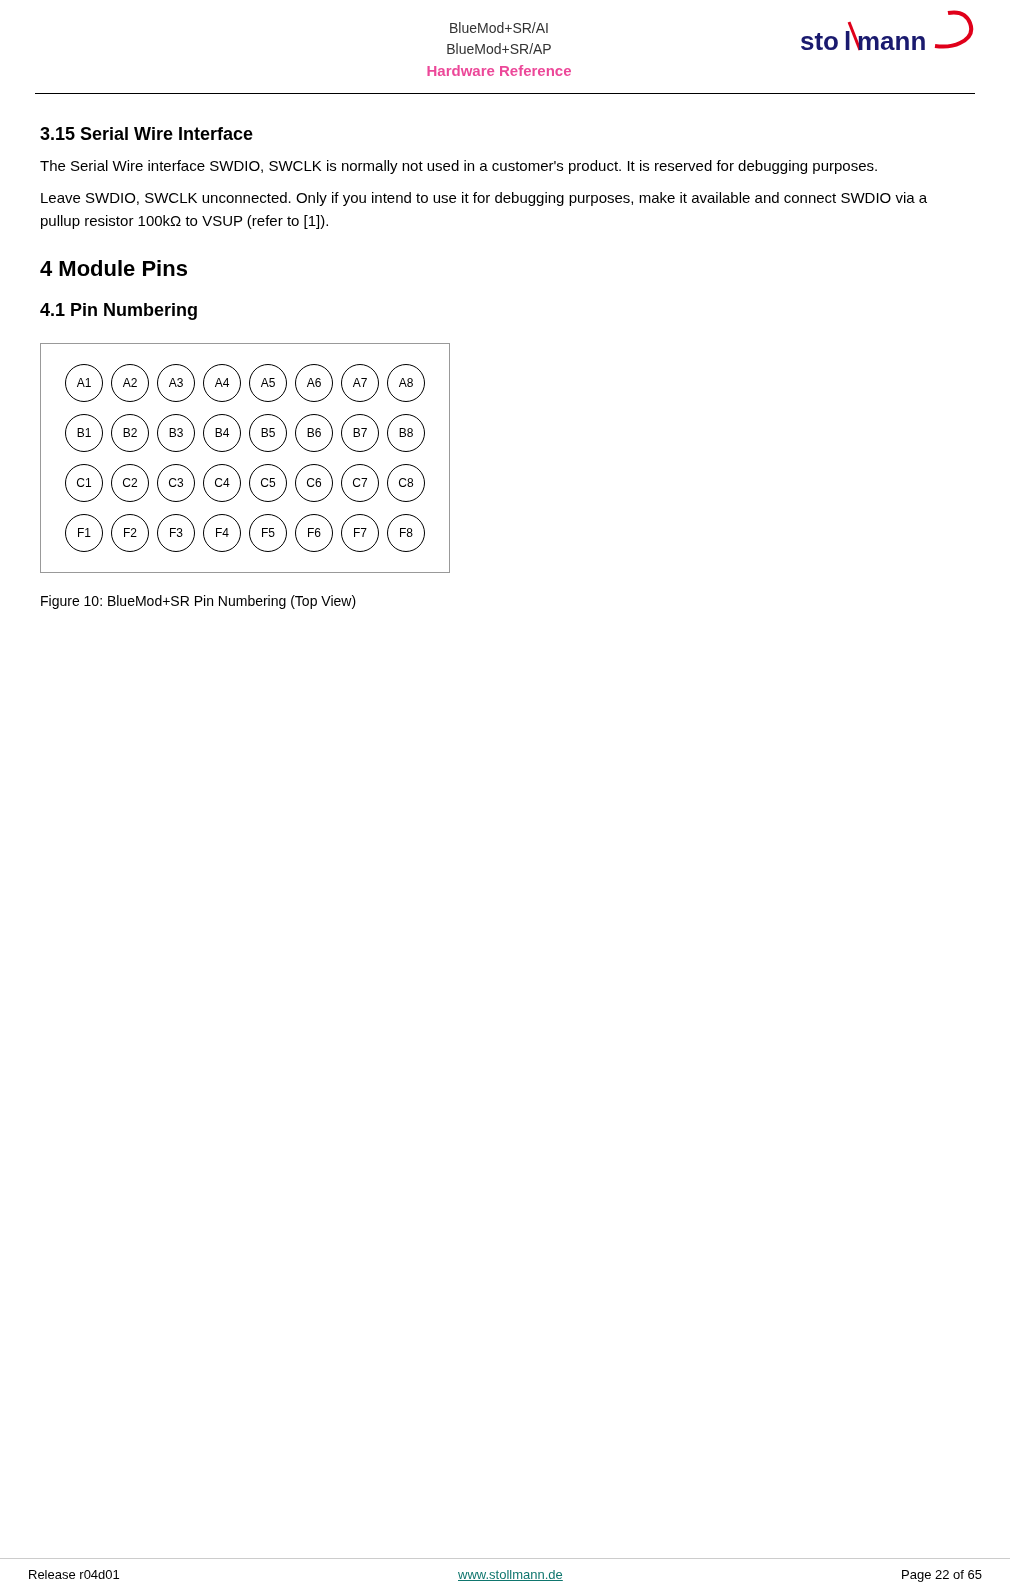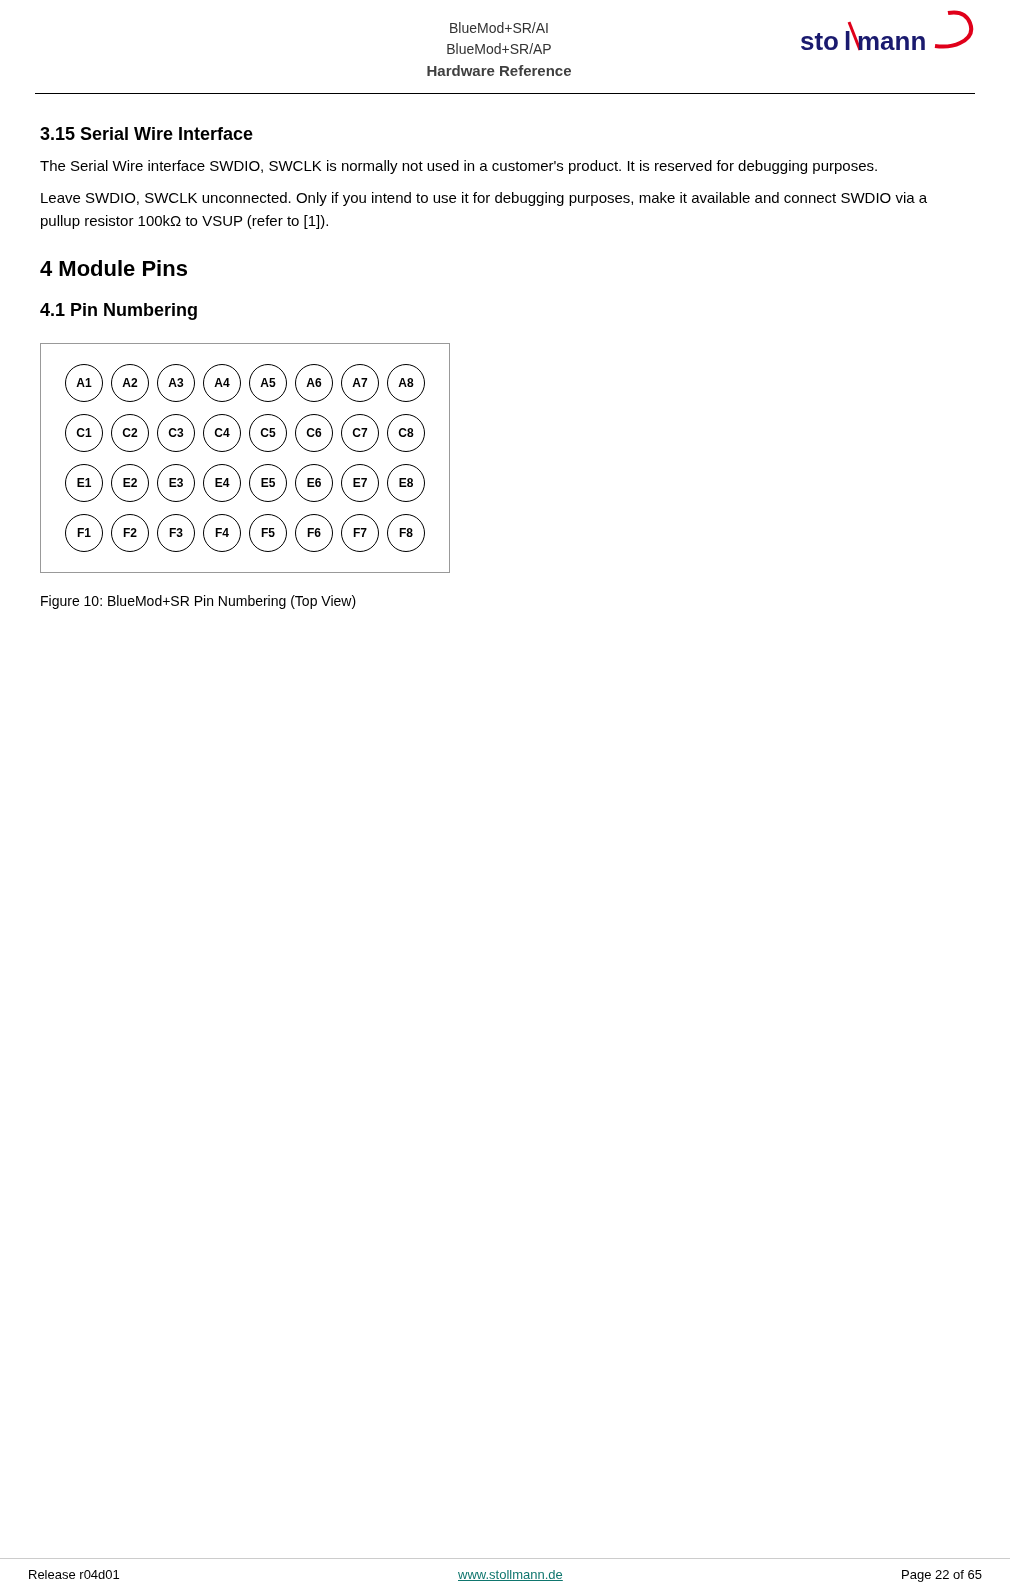--- a/index.html
+++ b/index.html
@@ -25,21 +25,21 @@
       text-align: center;
       line-height: 1.5;
     }
     .header-text .line1, .header-text .line2 {
       font-size: 14px;
       color: #333;
     }
     .header-text .line3 {
       font-size: 15px;
       font-weight: bold;
-      color: #404040;
+      color: #ec4899;
     }
 
     
     .logo-container {
       position: absolute;
       right: 35px;
       top: 8px;
     }
 
     .header-rule {
@@ -98,21 +98,21 @@
 
     .pin {
       width: 38px;
       height: 38px;
       border: 1.5px solid #000;
       border-radius: 50%;
       display: flex;
       align-items: center;
       justify-content: center;
       font-size: 12px;
-      font-weight: bold;
+      font-weight: normal;
       font-family: Arial, sans-serif;
       flex-shrink: 0;
     }
 
     .figure-caption {
       font-size: 14px;
       margin-top: 4px;
       margin-bottom: 20px;
     }
 
@@ -175,37 +175,37 @@
   <div class="pin-row">
         <div class="pin">A1</div>
         <div class="pin">A2</div>
         <div class="pin">A3</div>
         <div class="pin">A4</div>
         <div class="pin">A5</div>
         <div class="pin">A6</div>
         <div class="pin">A7</div>
         <div class="pin">A8</div>
       </div><div class="pin-row">
+        <div class="pin">B1</div>
+        <div class="pin">B2</div>
+        <div class="pin">B3</div>
+        <div class="pin">B4</div>
+        <div class="pin">B5</div>
+        <div class="pin">B6</div>
+        <div class="pin">B7</div>
+        <div class="pin">B8</div>
+      </div><div class="pin-row">
         <div class="pin">C1</div>
         <div class="pin">C2</div>
         <div class="pin">C3</div>
         <div class="pin">C4</div>
         <div class="pin">C5</div>
         <div class="pin">C6</div>
         <div class="pin">C7</div>
         <div class="pin">C8</div>
-      </div><div class="pin-row">
-        <div class="pin">E1</div>
-        <div class="pin">E2</div>
-        <div class="pin">E3</div>
-        <div class="pin">E4</div>
-        <div class="pin">E5</div>
-        <div class="pin">E6</div>
-        <div class="pin">E7</div>
-        <div class="pin">E8</div>
       </div><div class="pin-row">
         <div class="pin">F1</div>
         <div class="pin">F2</div>
         <div class="pin">F3</div>
         <div class="pin">F4</div>
         <div class="pin">F5</div>
         <div class="pin">F6</div>
         <div class="pin">F7</div>
         <div class="pin">F8</div>
       </div></div>

